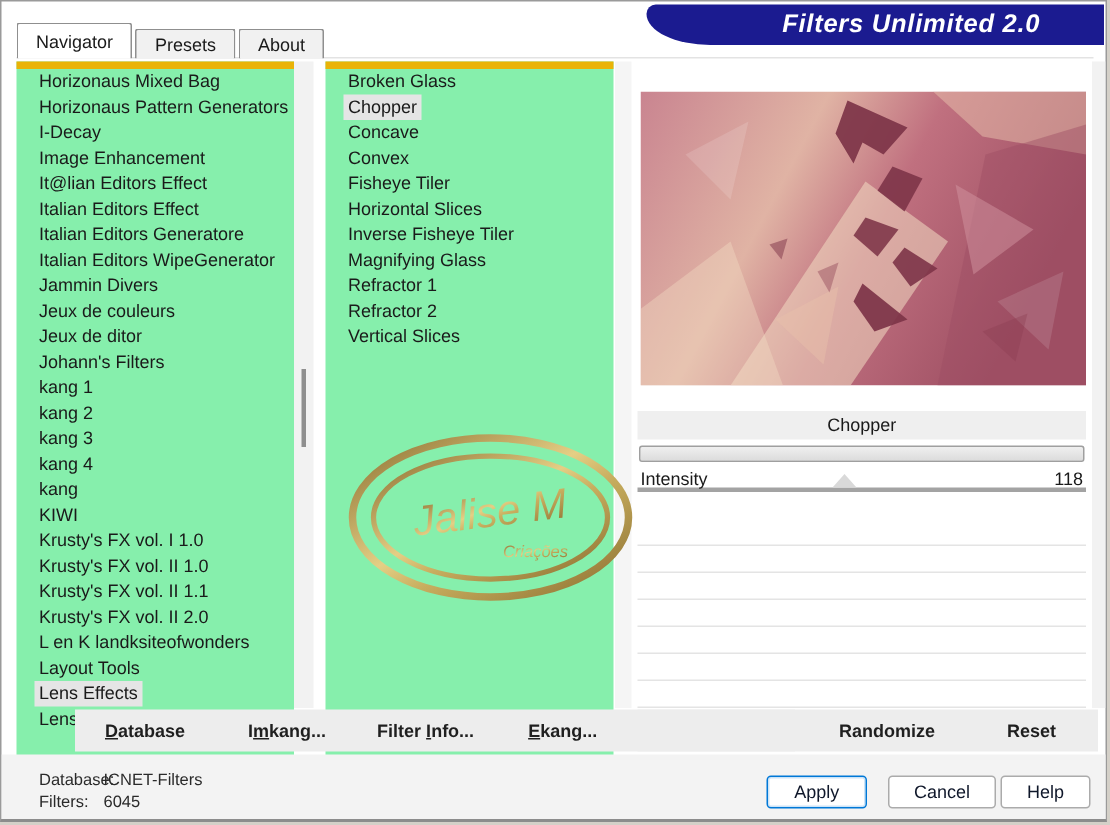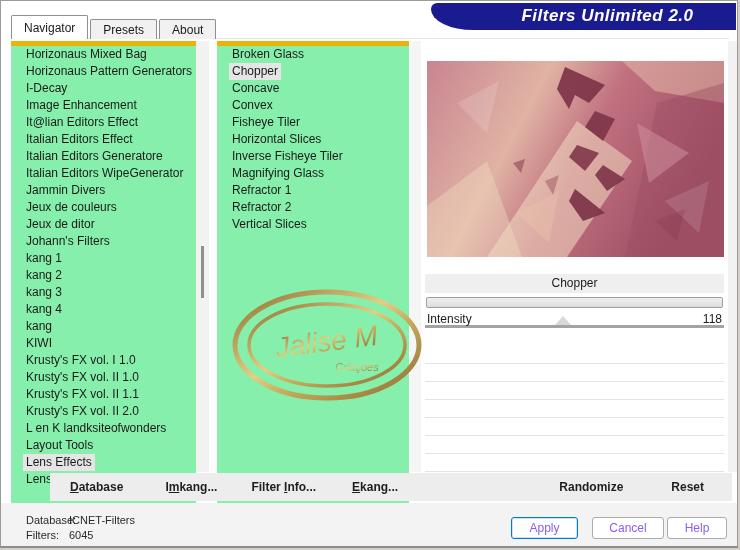--- a/index.html
+++ b/index.html
@@ -52,21 +52,21 @@
   .tb-btn .accel{text-decoration:underline;}
   .tb-left .tb-btn:nth-child(1){margin-left:20px;}
   .tb-left .tb-btn:nth-child(2){margin-left:42px;}
   .tb-left .tb-btn:nth-child(3){margin-left:34px;}
   .tb-left .tb-btn:nth-child(4){margin-left:36px;}
   
   .bottom-area{position:absolute;left:0;top:502px;width:738px;height:46px;background:#f3f3f3;}
   .status{position:absolute;left:25px;top:11px;font-size:11px;color:#2a2a2a;
     display:grid;grid-template-columns:43px auto;row-gap:3px;}
   .btn{position:absolute;top:14px;height:22px;width:62px;background:#fff;border:1px solid #ababab;
-    border-radius:3px;font-size:12px;color:#8b5cf6;text-align:center;line-height:20px;cursor:default;}
+    border-radius:3px;font-size:12px;color:#0f172a;text-align:center;line-height:20px;cursor:default;}
   .btn.default{left:510px;width:67px;border:1px solid #0078d7;box-shadow:0 0 0 1px #cde4f7 inset;}
   .btn.cancel{left:591px;width:72px;}
   .btn.help{left:666px;width:60px;}
 </style>
 </head>
 <body>
 
 <div class="dialog">
 
   <div class="banner">

